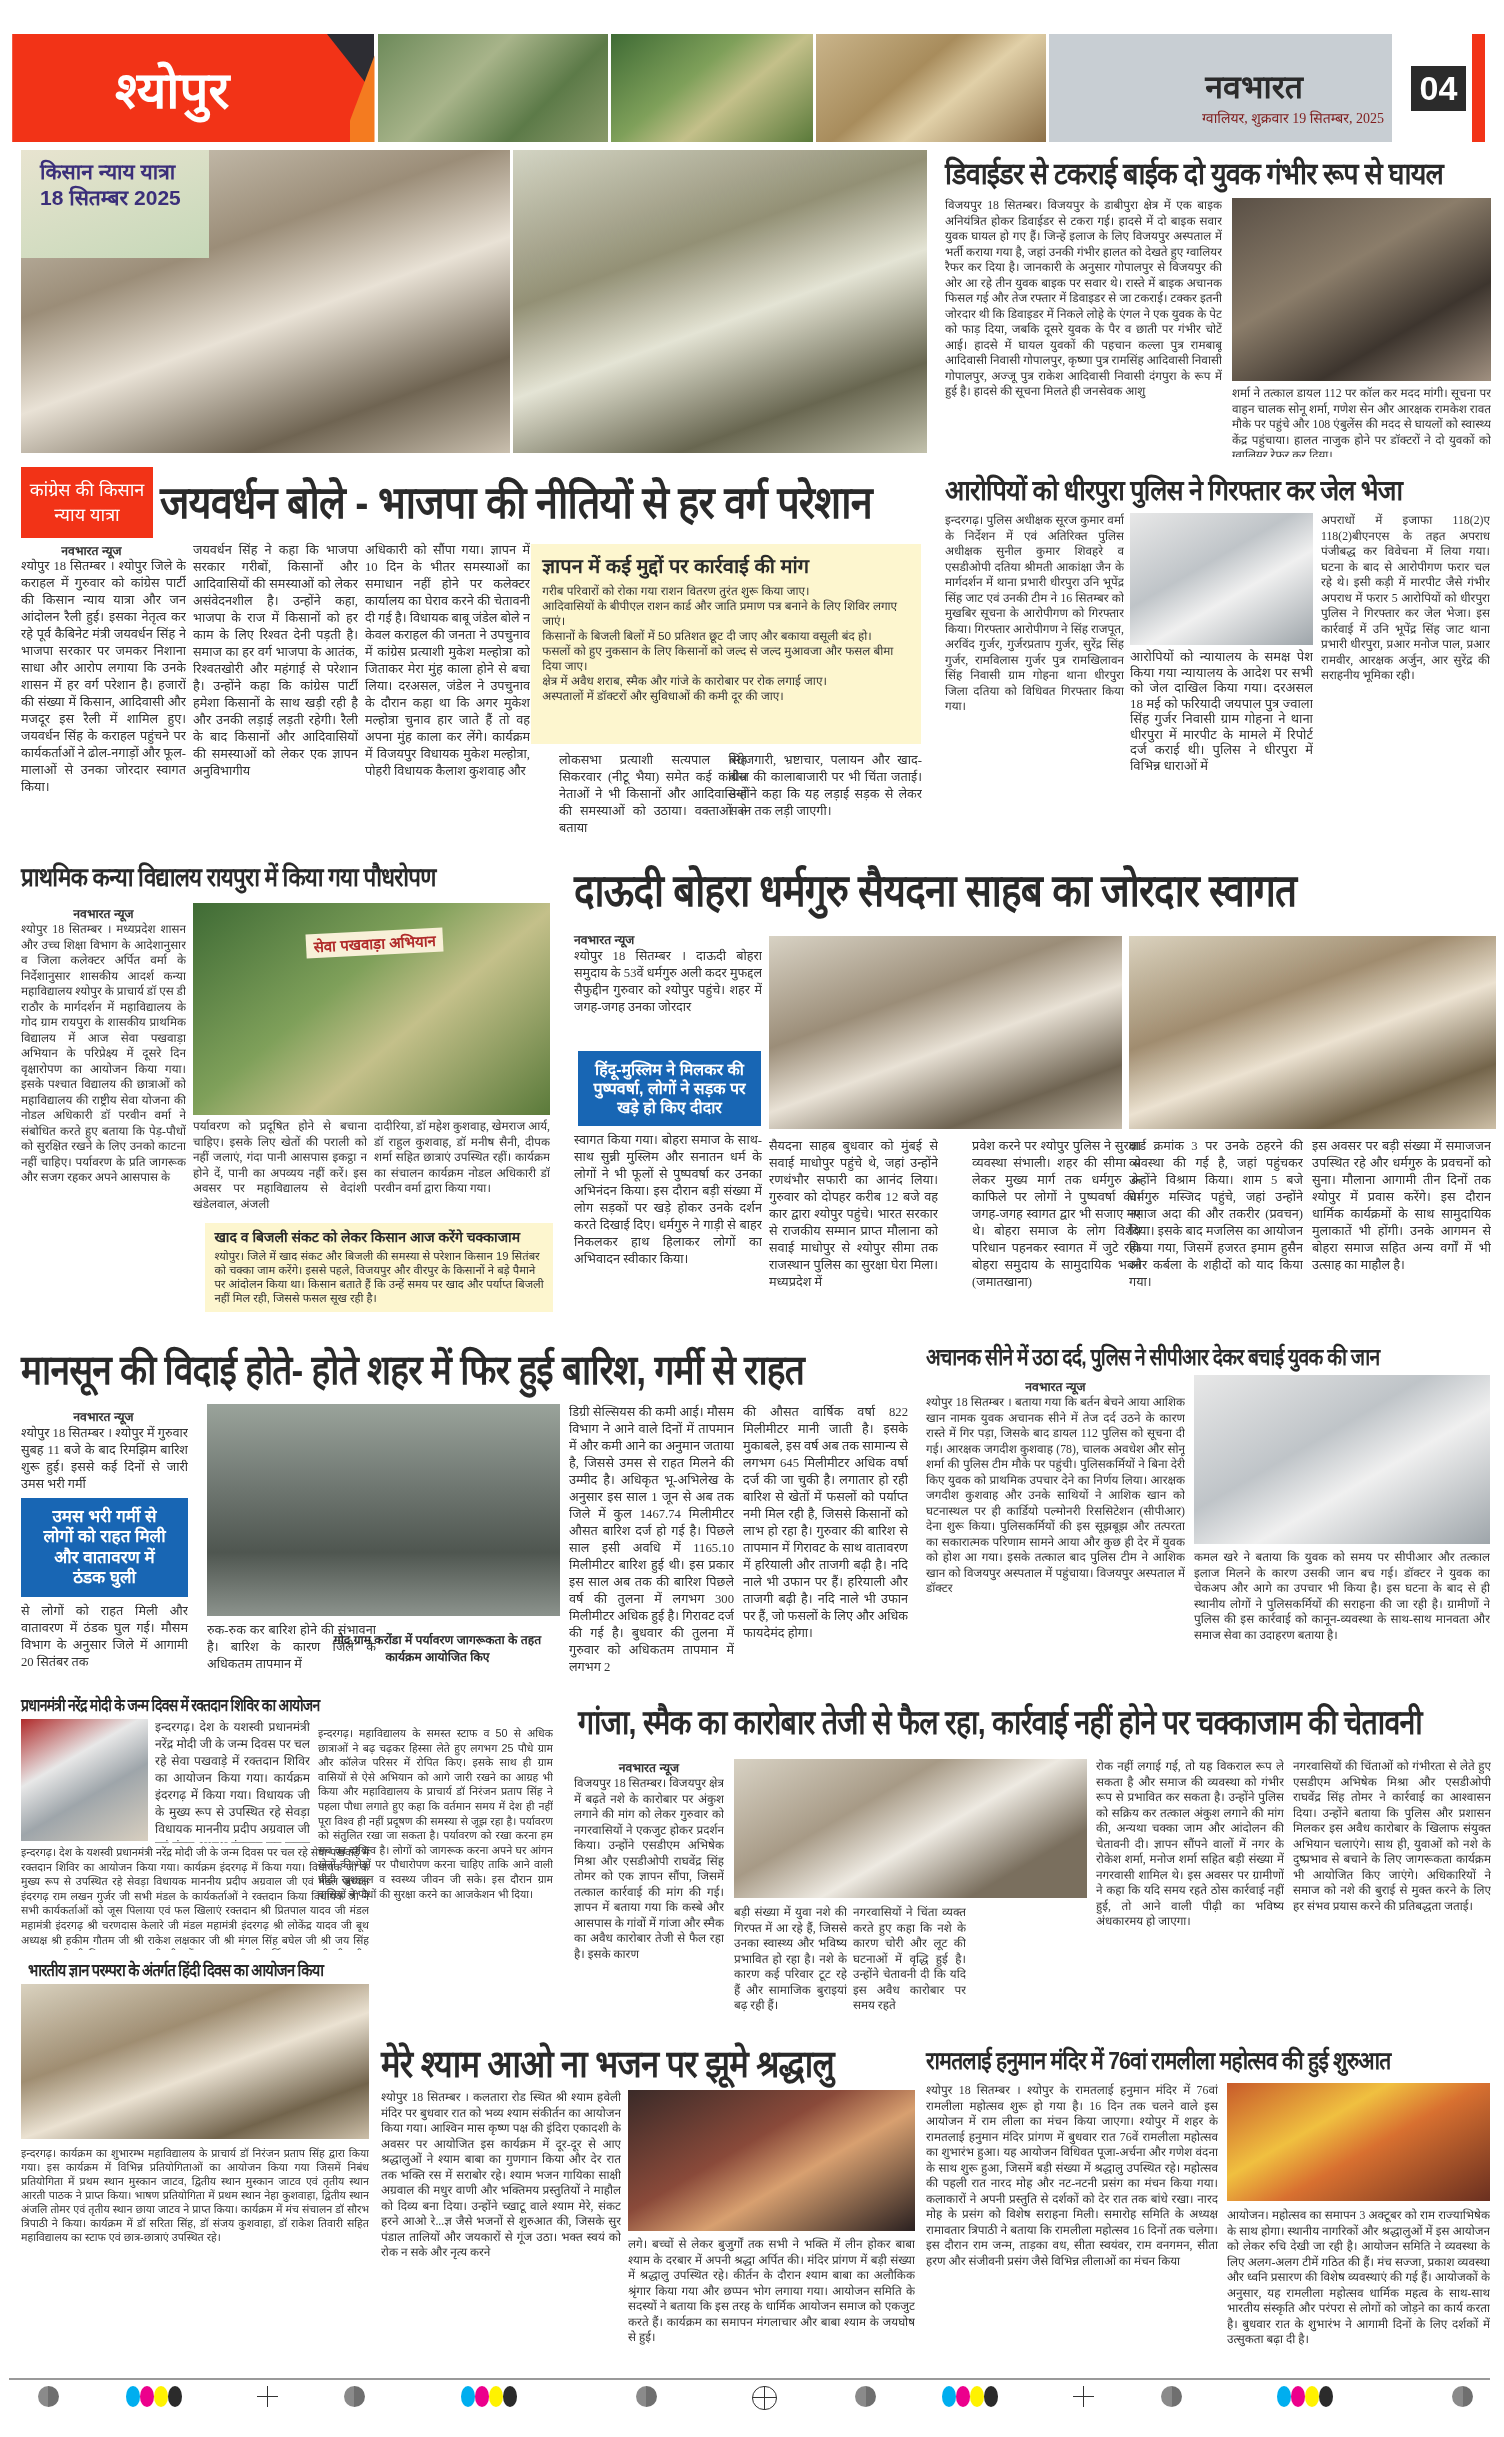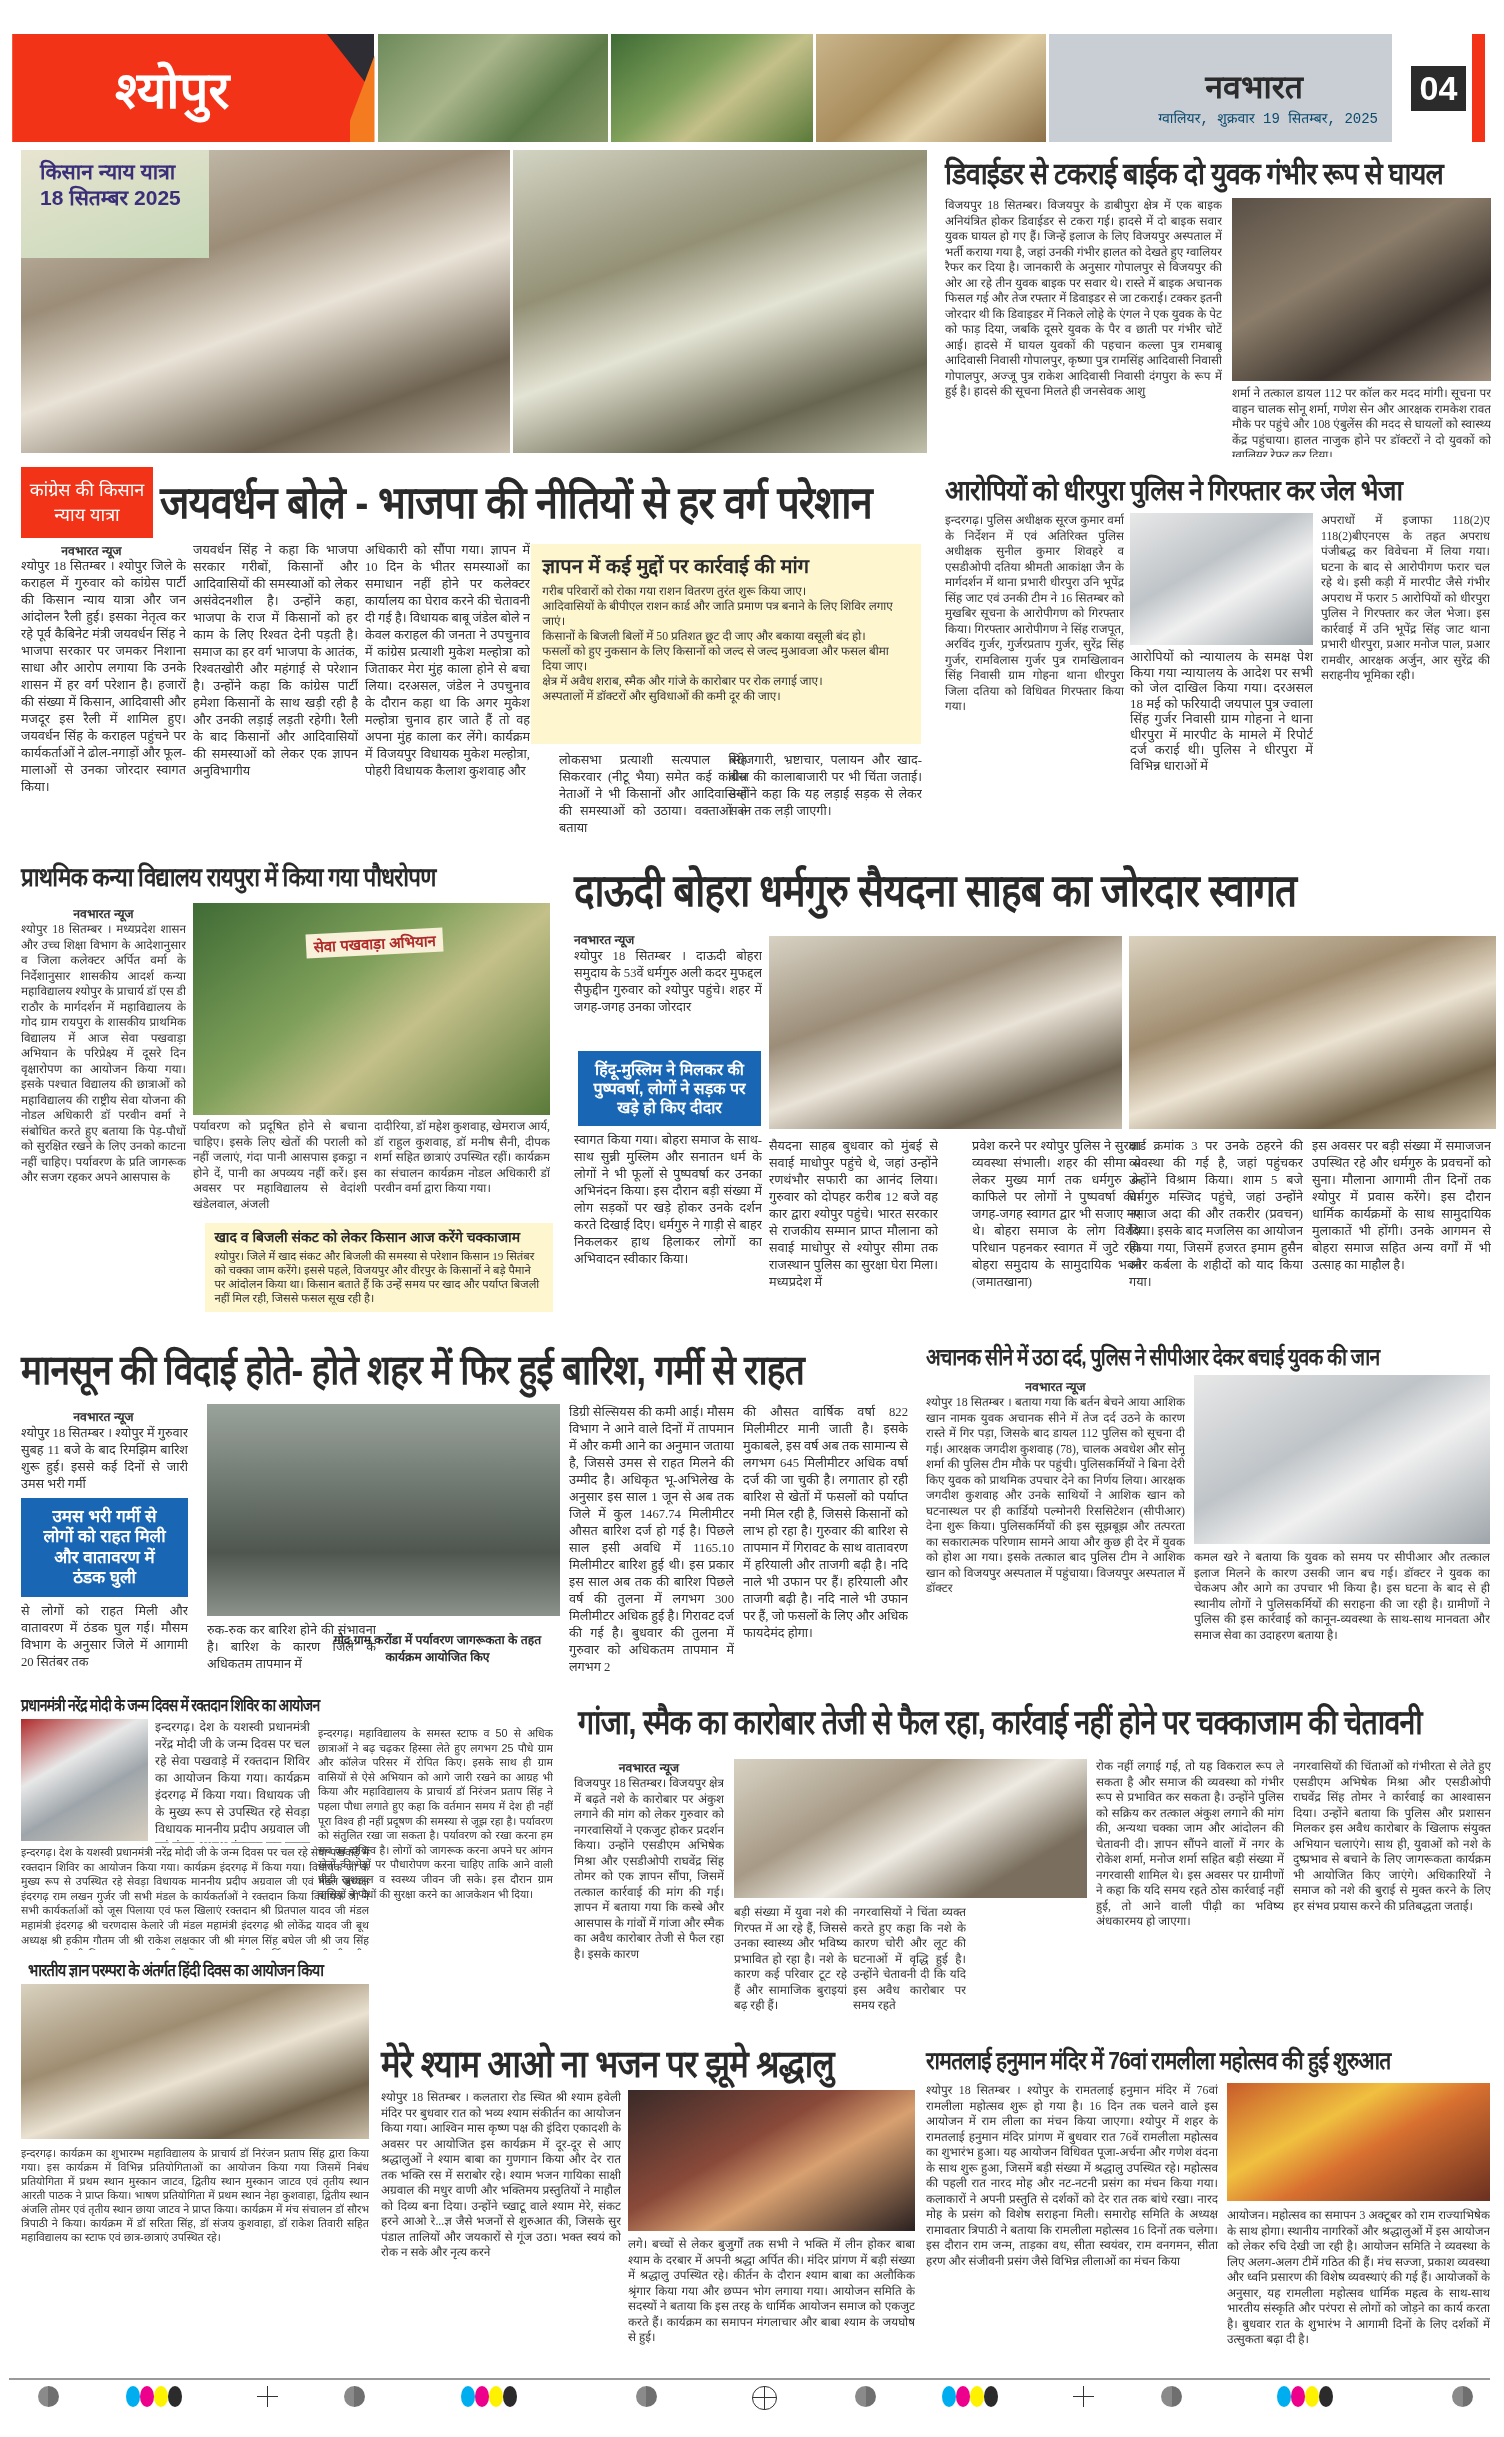--- a/index.html
+++ b/index.html
@@ -10,29 +10,29 @@
 .mast-dark{left:327px;top:34px;width:47px;height:108px;background:#2d2d33;clip-path:polygon(0 0,100% 0,100% 55%)}
 .mast-orange{left:350px;top:34px;width:24.5px;height:108px;background:#f47b20;clip-path:polygon(100% 20%,100% 100%,0 100%,0 80%)}
 .photo{background:linear-gradient(135deg,#6d8a5a,#a8b48a 40%,#5c7a48 70%,#8a9a6a)}
 .photo-crowd{background:linear-gradient(160deg,#d8d2c4,#9b8d78 35%,#e9e2d6 55%,#6f6452 80%,#c9bfae)}
 .photo-dark{background:linear-gradient(150deg,#5a5046,#8b7d6a 40%,#3d352e 70%,#a09080)}
 .photo-green{background:linear-gradient(140deg,#3f6b35,#7fa05a 40%,#c4c08a 60%,#5a7a3a)}
 .photo-street{background:linear-gradient(180deg,#9aa39b,#6e7670 40%,#4f5650 70%,#8c938d)}
 .photo-white{background:linear-gradient(150deg,#e8e8e8,#bfc4c8 40%,#f0f0f0 60%,#9ea5aa)}
 .mast-bar{left:1049px;top:34px;width:343px;height:108px;background:#c8ced3}
 .brand{right:202px;top:64px;font-size:32px;font-weight:bold;color:#2b2b2b;font-family:"DejaVu Serif",serif}
-.dateline{right:127px;top:108px;font-size:14px;color:#0c4a6e;font-family:Liberation Mono, monospace}
+.dateline{right:121px;top:108px;font-size:14px;color:#7f1d1d;font-family:Liberation Serif, serif}
 .pageno{left:1411px;top:66px;width:55px;height:45px;background:#2b2b2b;color:#fff;font-size:34px;font-weight:bold;display:flex;align-items:center;justify-content:center;font-family:"Liberation Sans",sans-serif}
 .red-edge{left:1472px;top:34px;width:13px;height:108px;background:#f23317}
 .hl{font-family:"Liberation Sans",sans-serif;font-weight:bold;color:#2a2a2a;white-space:nowrap;letter-spacing:-0.9px}
 .body{font-family:"Liberation Serif",serif;font-size:12.7px;line-height:17px;color:#333;text-align:justify;overflow:hidden}
 .kicker{background:#f23317;color:#fff;font-family:"Liberation Sans",sans-serif;font-weight:normal;font-size:18px;text-align:center;display:flex;align-items:center;justify-content:center;line-height:24.5px}
 .infobox{background:#fdf6cf;padding:7.5px 11.3px;overflow:hidden}
 .infobox h3{font-family:"Liberation Sans",sans-serif;font-size:20px;font-weight:bold;color:#2a2a2a;margin-bottom:5.6px;white-space:nowrap}
-.infobox p{font-family:Liberation Serif, serif;font-size:11.8px;line-height:15px;color:#333}
+.infobox p{font-family:Liberation Sans, sans-serif;font-size:11.8px;line-height:15px;color:#333}
 .bluebox{background:#1866b4;color:#fff;font-family:"Liberation Sans",sans-serif;font-weight:bold;text-align:center;display:flex;align-items:center;justify-content:center;line-height:1.2}
 .byline{font-family:"Liberation Sans",sans-serif;font-size:12.2px;font-weight:bold;color:#333;text-align:center}
 .rule{background:#999;height:1.9px}
 .regmark{width:21px;height:21px;border-radius:50%}
 .swatch{width:14px;height:21px;border-radius:50%;display:inline-block}
 .half{background:linear-gradient(90deg,#8a8a8a 50%,#6f6f6f 50%)}
 </style>
 </head>
 <body>
 

